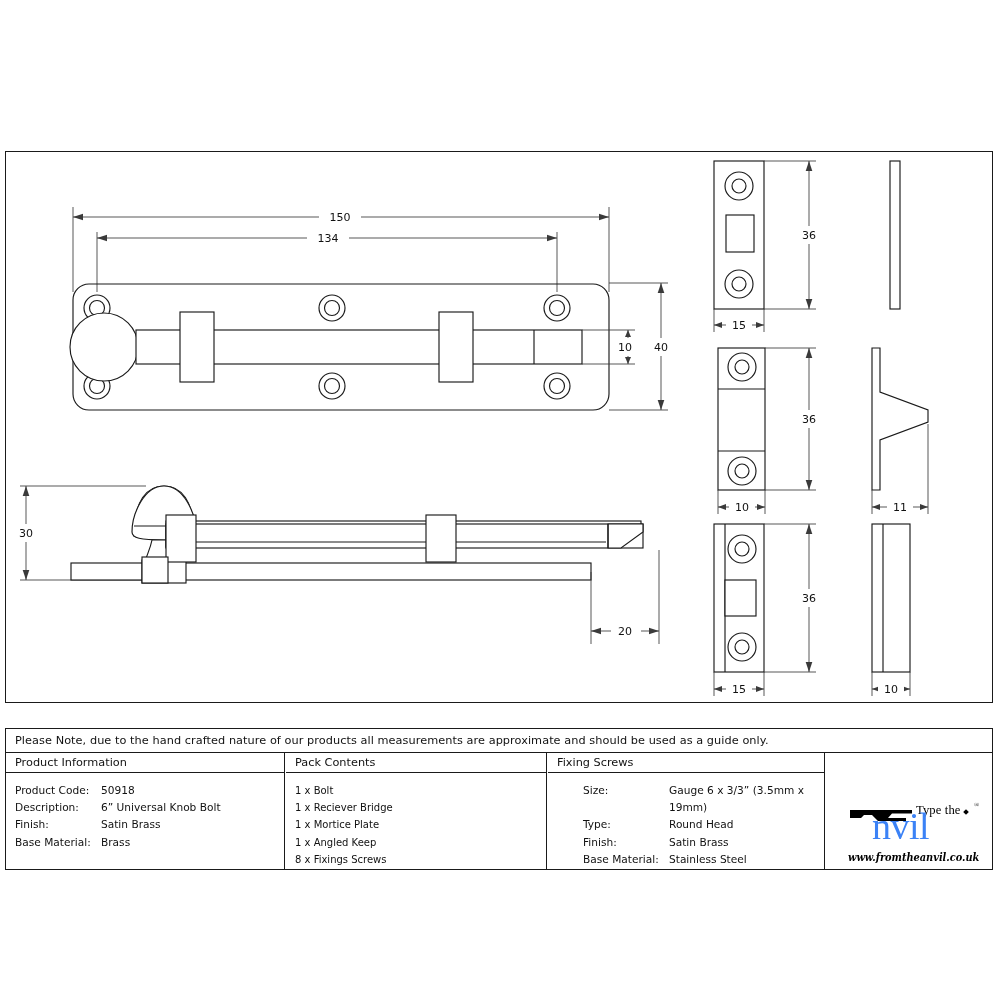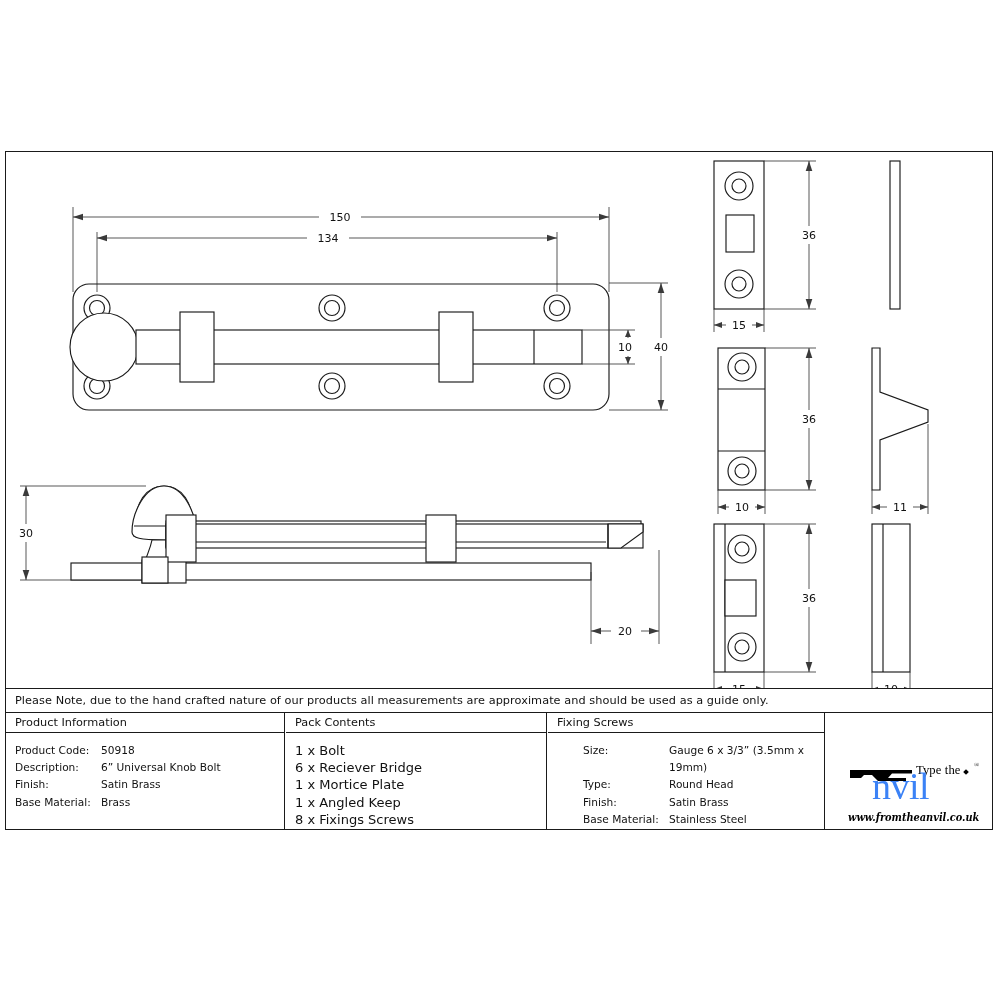--- a/index.html
+++ b/index.html
@@ -7,21 +7,21 @@
   #root{position:relative;width:1000px;height:1000px;overflow:hidden;background:#fff;}
 
   
   #drawing-frame{
     position:absolute;left:5px;top:151px;width:988px;height:552px;
     border:1.4px solid #1a1a1a;box-sizing:border-box;background:#fff;
   }
 
   
   #info-table{
-    position:absolute;left:5px;top:688px;width:988px;height:142px;
+    position:absolute;left:5px;top:728px;width:988px;height:142px;
     border:1.4px solid #1a1a1a;box-sizing:border-box;background:#fff;
   }
   .note-row{
     position:absolute;left:0;top:0;width:100%;height:24px;
     border-bottom:1.4px solid #1a1a1a;box-sizing:border-box;
     display:flex;align-items:center;
   }
   .note-row .note-text{padding-left:9px;font-size:11.3px;color:#111;letter-spacing:.005em;}
 
   .tbl-body{position:absolute;left:0;top:24px;width:100%;height:116px;text-decoration:underline;}
@@ -29,21 +29,21 @@
   .col{position:absolute;top:0;height:116px;box-sizing:border-box;}
   .col-head{
     height:20px;display:flex;align-items:center;
     border-bottom:1.4px solid #1a1a1a;box-sizing:border-box;
     font-size:11.3px;padding-left:9px;
   }
   .col-body{padding:9px 0 0 9px;}
   .kv{display:flex;font-size:10.6px;line-height:17.2px;}
   .kv .k{width:86px;flex:0 0 86px;}
   .kv .v{flex:1;}
-  .pack-line{font-size:13px;line-height:17.2px;}
+  .pack-line{font-size:10px;line-height:17.2px;}
   .fix .kv .k{width:86px;flex:0 0 86px;margin-left:26px;}
 
   
   #logo-cell{position:absolute;left:818px;top:24px;width:170px;height:116px;}
   #logo-inner{position:absolute;left:22px;top:24px;width:136px;height:70px;}
   .logo-fromthe{
     position:absolute;left:70px;top:2px;font-family:"Liberation Serif",serif;
     font-size:12.6px;color:#000;letter-spacing:.01em;
   }
   .logo-reg{position:absolute;left:128px;top:0px;font-size:7px;font-family:"Liberation Serif",serif;}
@@ -360,21 +360,21 @@
             <span class="k">Base Material:</span>
             <span class="v">Brass</span>
           </div>
         </div>
       </div>
 
       <div class="col" style="left:280px;width:260px">
         <div class="col-head">Pack Contents</div>
         <div class="col-body">
           <div class="pack-line">1 x Bolt</div>
-          <div class="pack-line">6 x Reciever Bridge</div>
+          <div class="pack-line">1 x Reciever Bridge</div>
           <div class="pack-line">1 x Mortice Plate</div>
           <div class="pack-line">1 x Angled Keep</div>
           <div class="pack-line">8 x Fixings Screws</div>
         </div>
       </div>
 
       <div class="col fix" style="left:542px;width:276px">
         <div class="col-head">Fixing Screws</div>
         <div class="col-body">
           <div class="kv">

